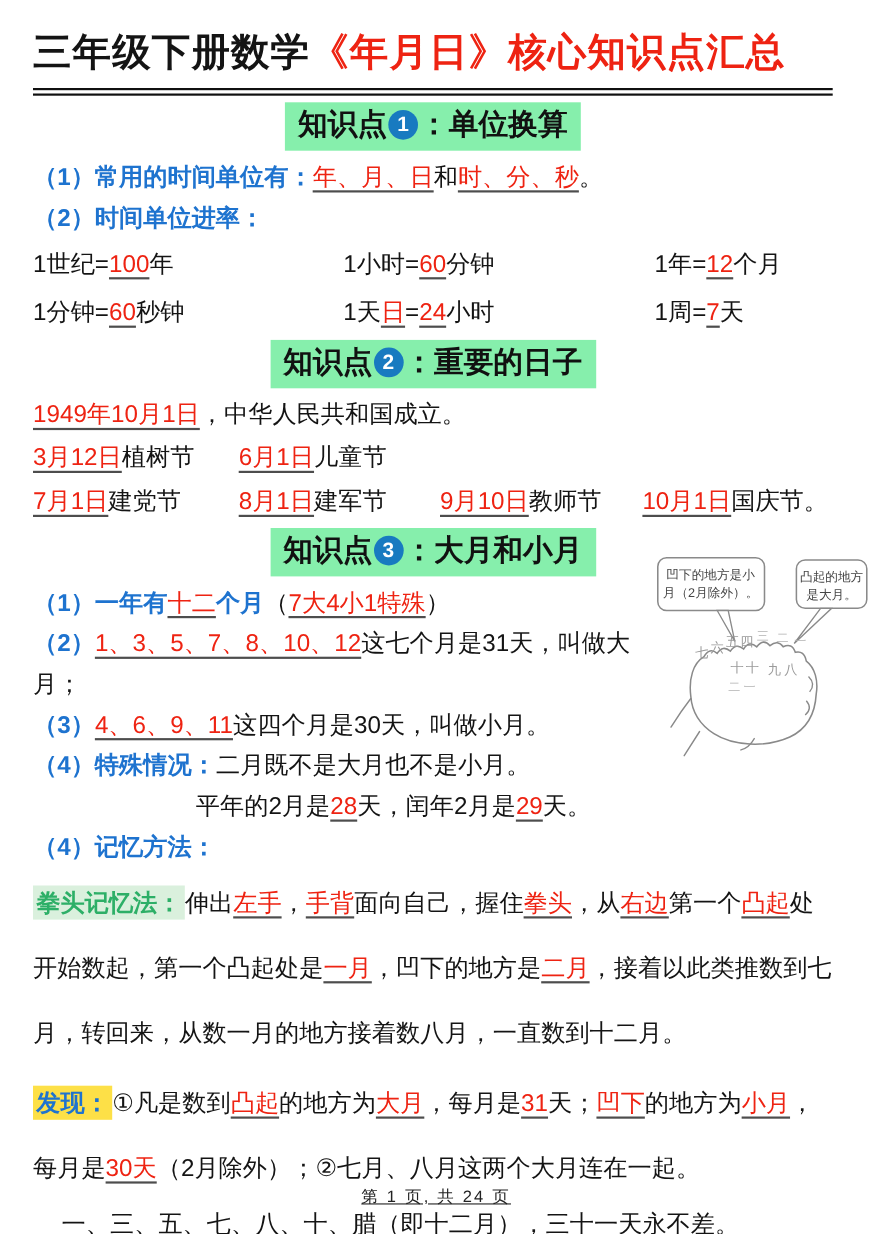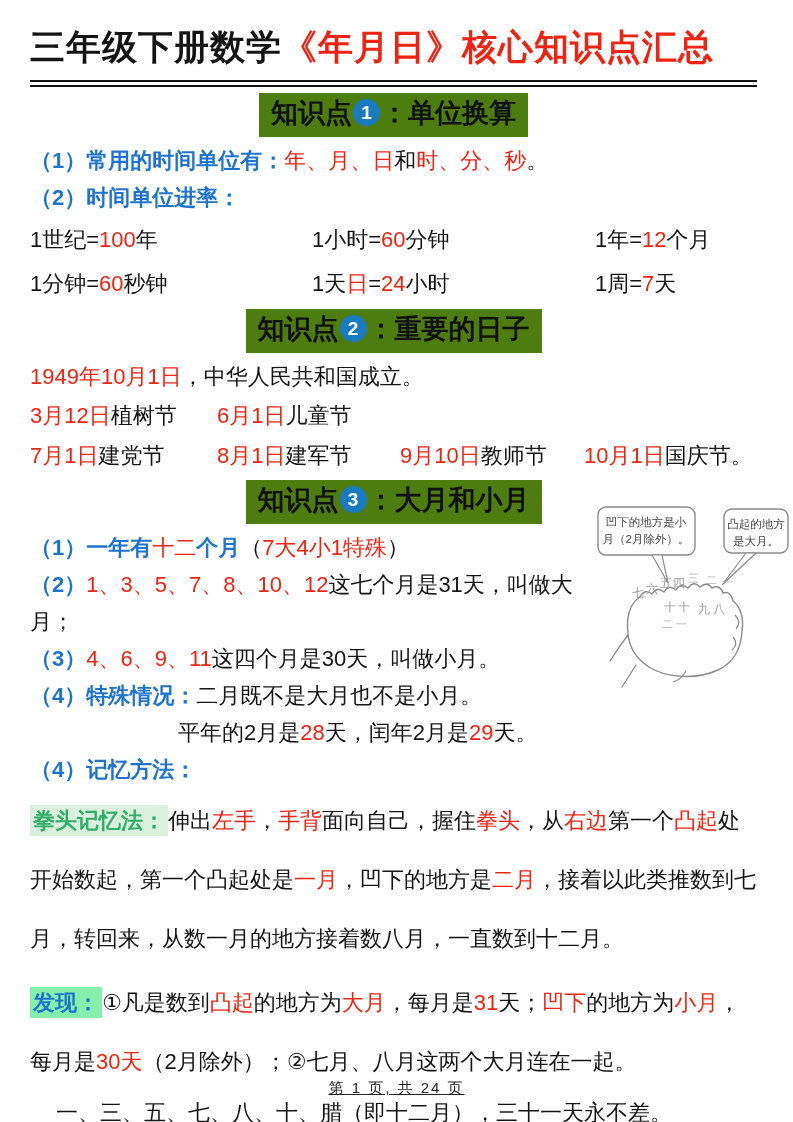--- a/index.html
+++ b/index.html
@@ -5,34 +5,34 @@
   html,body{margin:0;padding:0;background:#e9e9e9;}
   .page{width:793px;height:1122px;margin:0 auto;background:#fff;position:relative;overflow:hidden;
         font-family:"Liberation Sans","DejaVu Sans",sans-serif;color:#141414;}
   .content{padding:24px 36px 0 30px;}
   
   .title-wrap{padding-bottom:9px;border-bottom:7px double #101010;white-space:nowrap;}
   .title-black{font-size:35px;font-weight:bold;letter-spacing:1px;}
   .title-red{font-size:35px;font-weight:bold;letter-spacing:1px;color:#ee2312;}
   
   .sec-row{text-align:center;margin:6px 0 7px 0;}
-  .sec-head{display:inline-block;background:#4d7c0f;padding:2px 12px 6px 12px;font-size:27px;font-weight:bold;color:#111;}
+  .sec-head{display:inline-block;background:#86efac;padding:2px 12px 6px 12px;font-size:27px;font-weight:bold;color:#111;}
   .badge{display:inline-block;width:27px;height:27px;border-radius:50%;background:#187ac0;color:#fff;
          font-size:19px;line-height:27px;text-align:center;vertical-align:3px;font-weight:bold;margin:0 1px;}
   
   .line{font-size:22px;line-height:33px;margin:4px 0;}
   .tight{margin:2px 0;}
   .b{color:#1e73cf;font-weight:bold;}
-  .ru{color:#ee2312;text-decoration-color:#4d4d4d;
+  .ru{color:#ee2312;text-decoration:underline;text-decoration-color:#4d4d4d;
       text-decoration-thickness:2px;text-underline-offset:5px;}
   .units{display:grid;grid-template-columns:242px 243px auto;margin:7px 0;gap:40px;}
   .fests{display:grid;grid-template-columns:187px 183px 184px auto;margin:3px 0;}
   .para{font-size:22px;line-height:59px;margin:5px 0;}
   .hlg{background:#daf0dd;color:#2daf67;font-weight:bold;padding:3px 3px;}
-  .hlp{background:#86efac;color:#1e73cf;font-weight:bold;padding:3px 3px;}
+  .hlp{background:#fde047;color:#1e73cf;font-weight:bold;padding:3px 3px;}
   .indent1{padding-left:148px;}
   .indent2{padding-left:26px;}
   
   .fist-wrap{position:absolute;left:594px;top:503px;width:199px;height:196px;}
   .footer{position:absolute;left:0;right:0;bottom:24px;text-align:center;font-size:15px;color:#222;letter-spacing:2px;text-decoration:underline;}
 </style>
 </head>
 <body>
 
 <div class="page">

